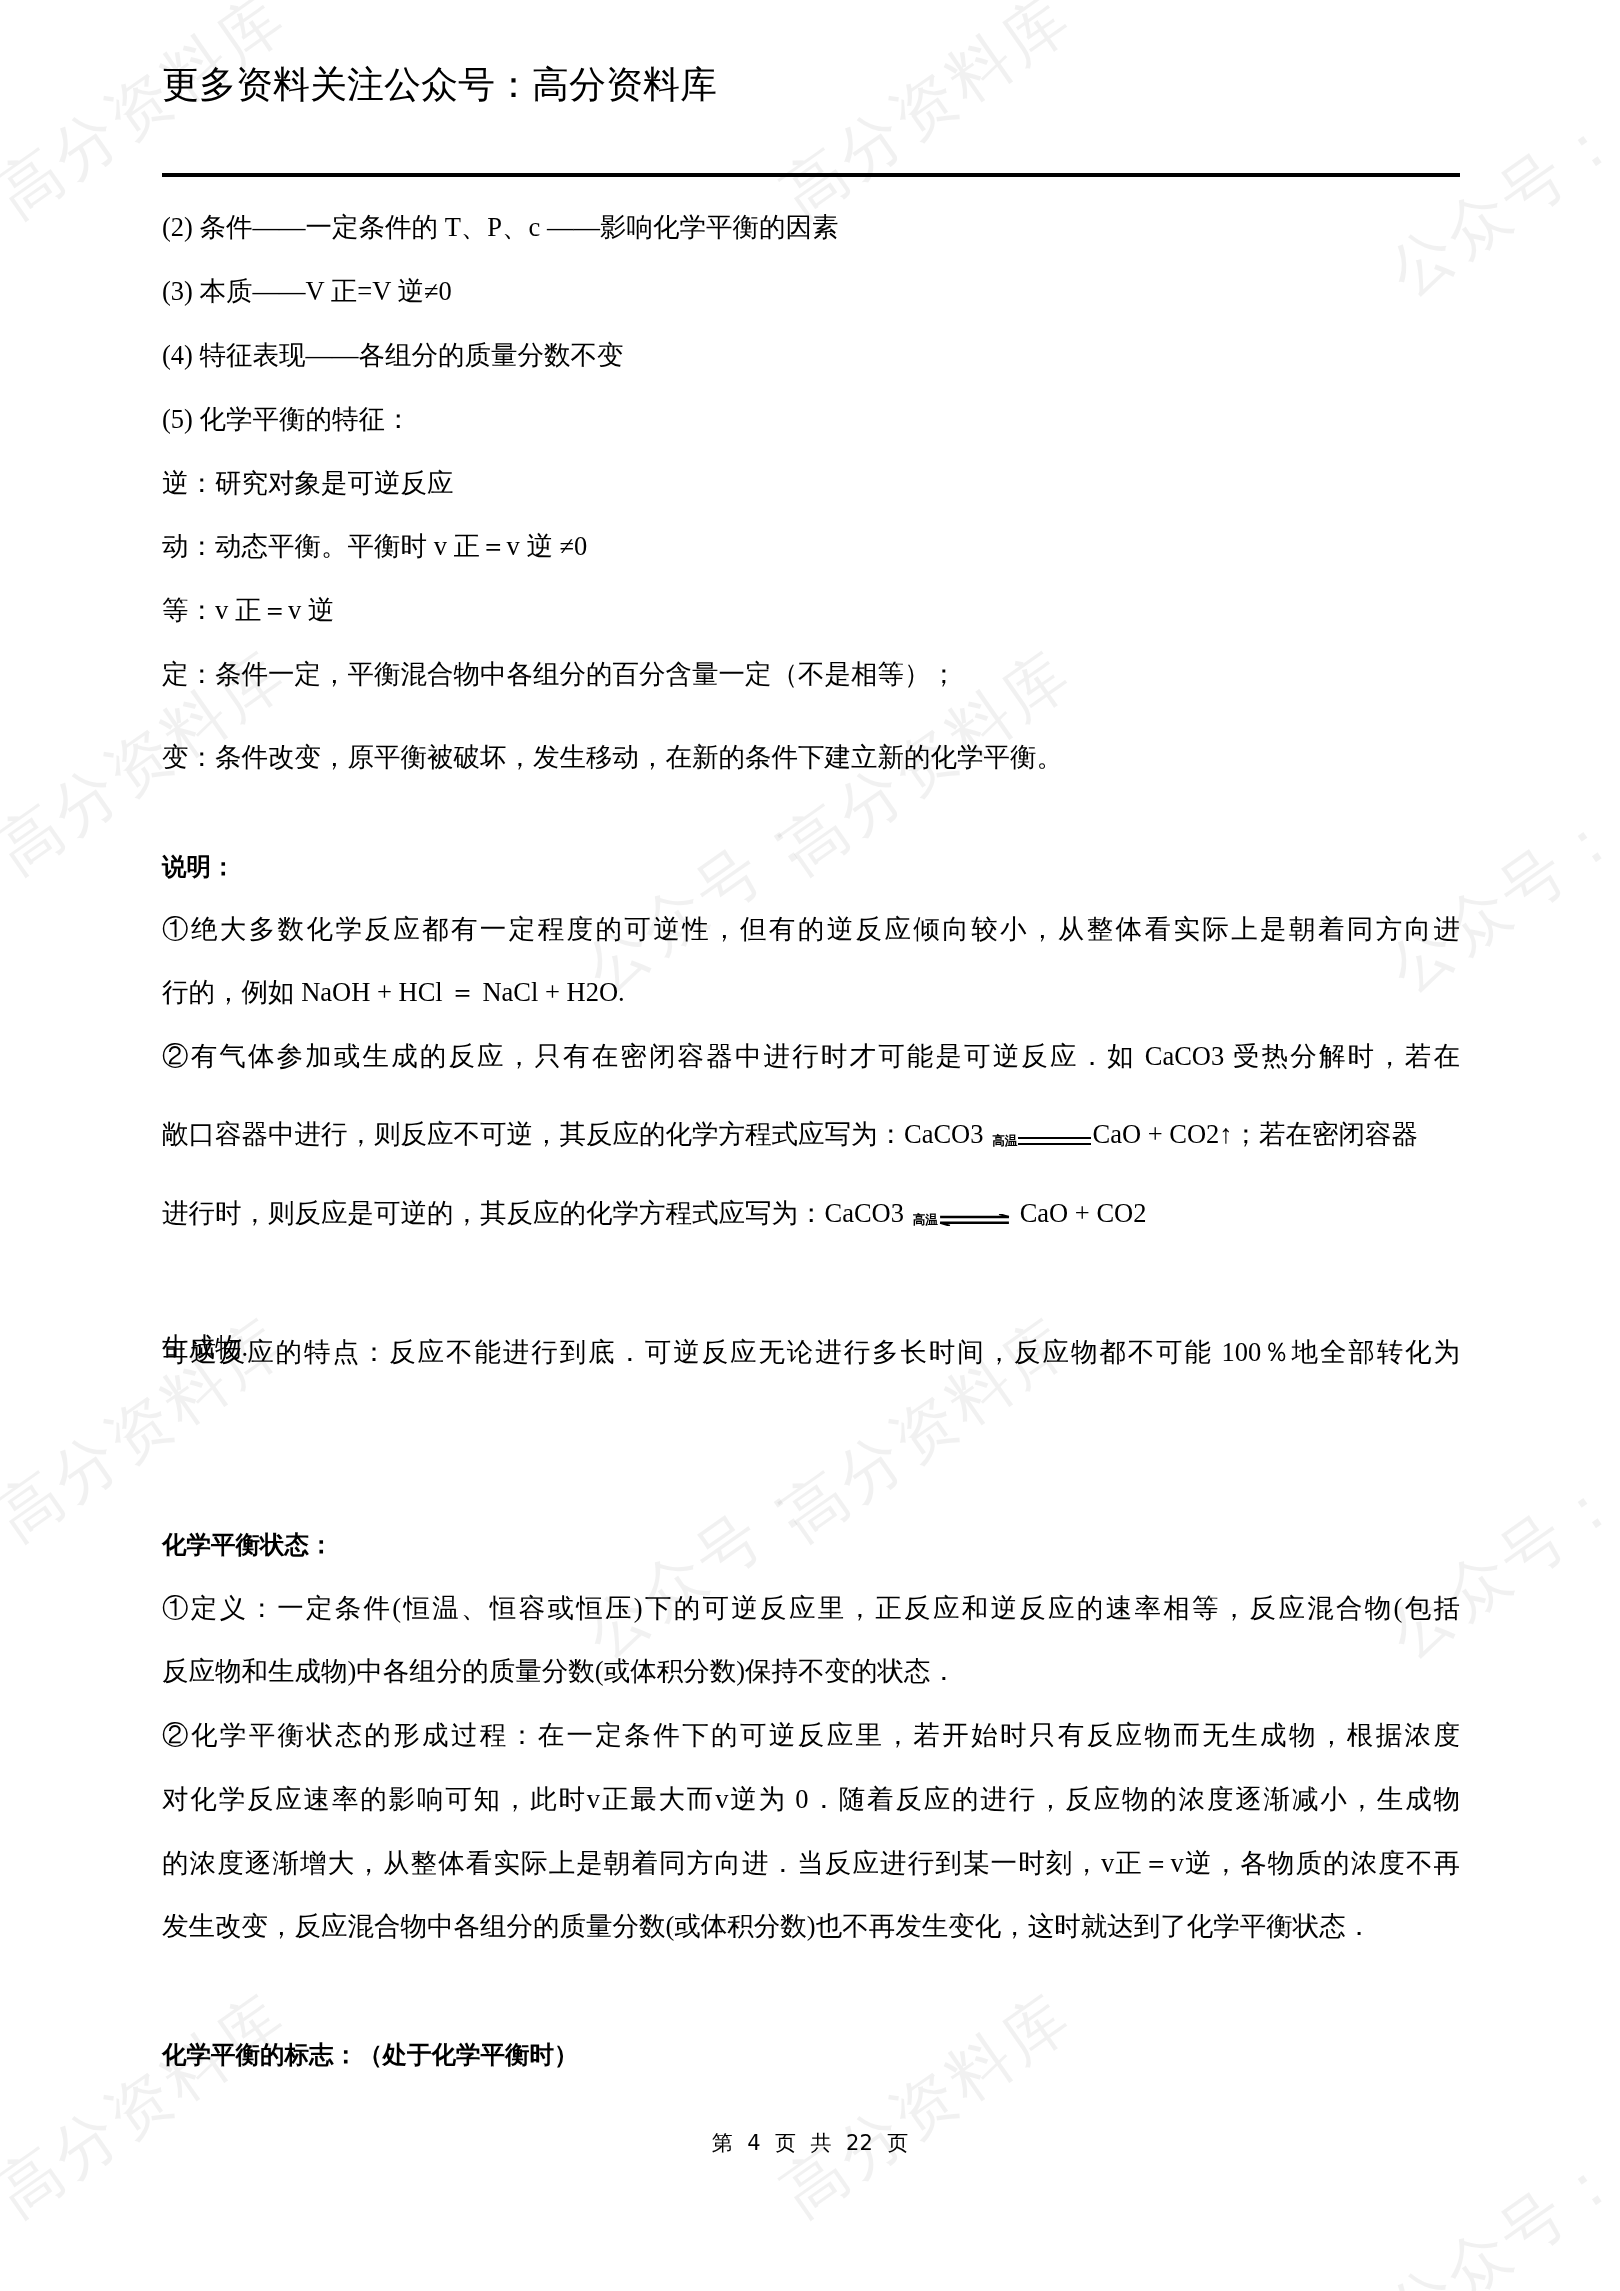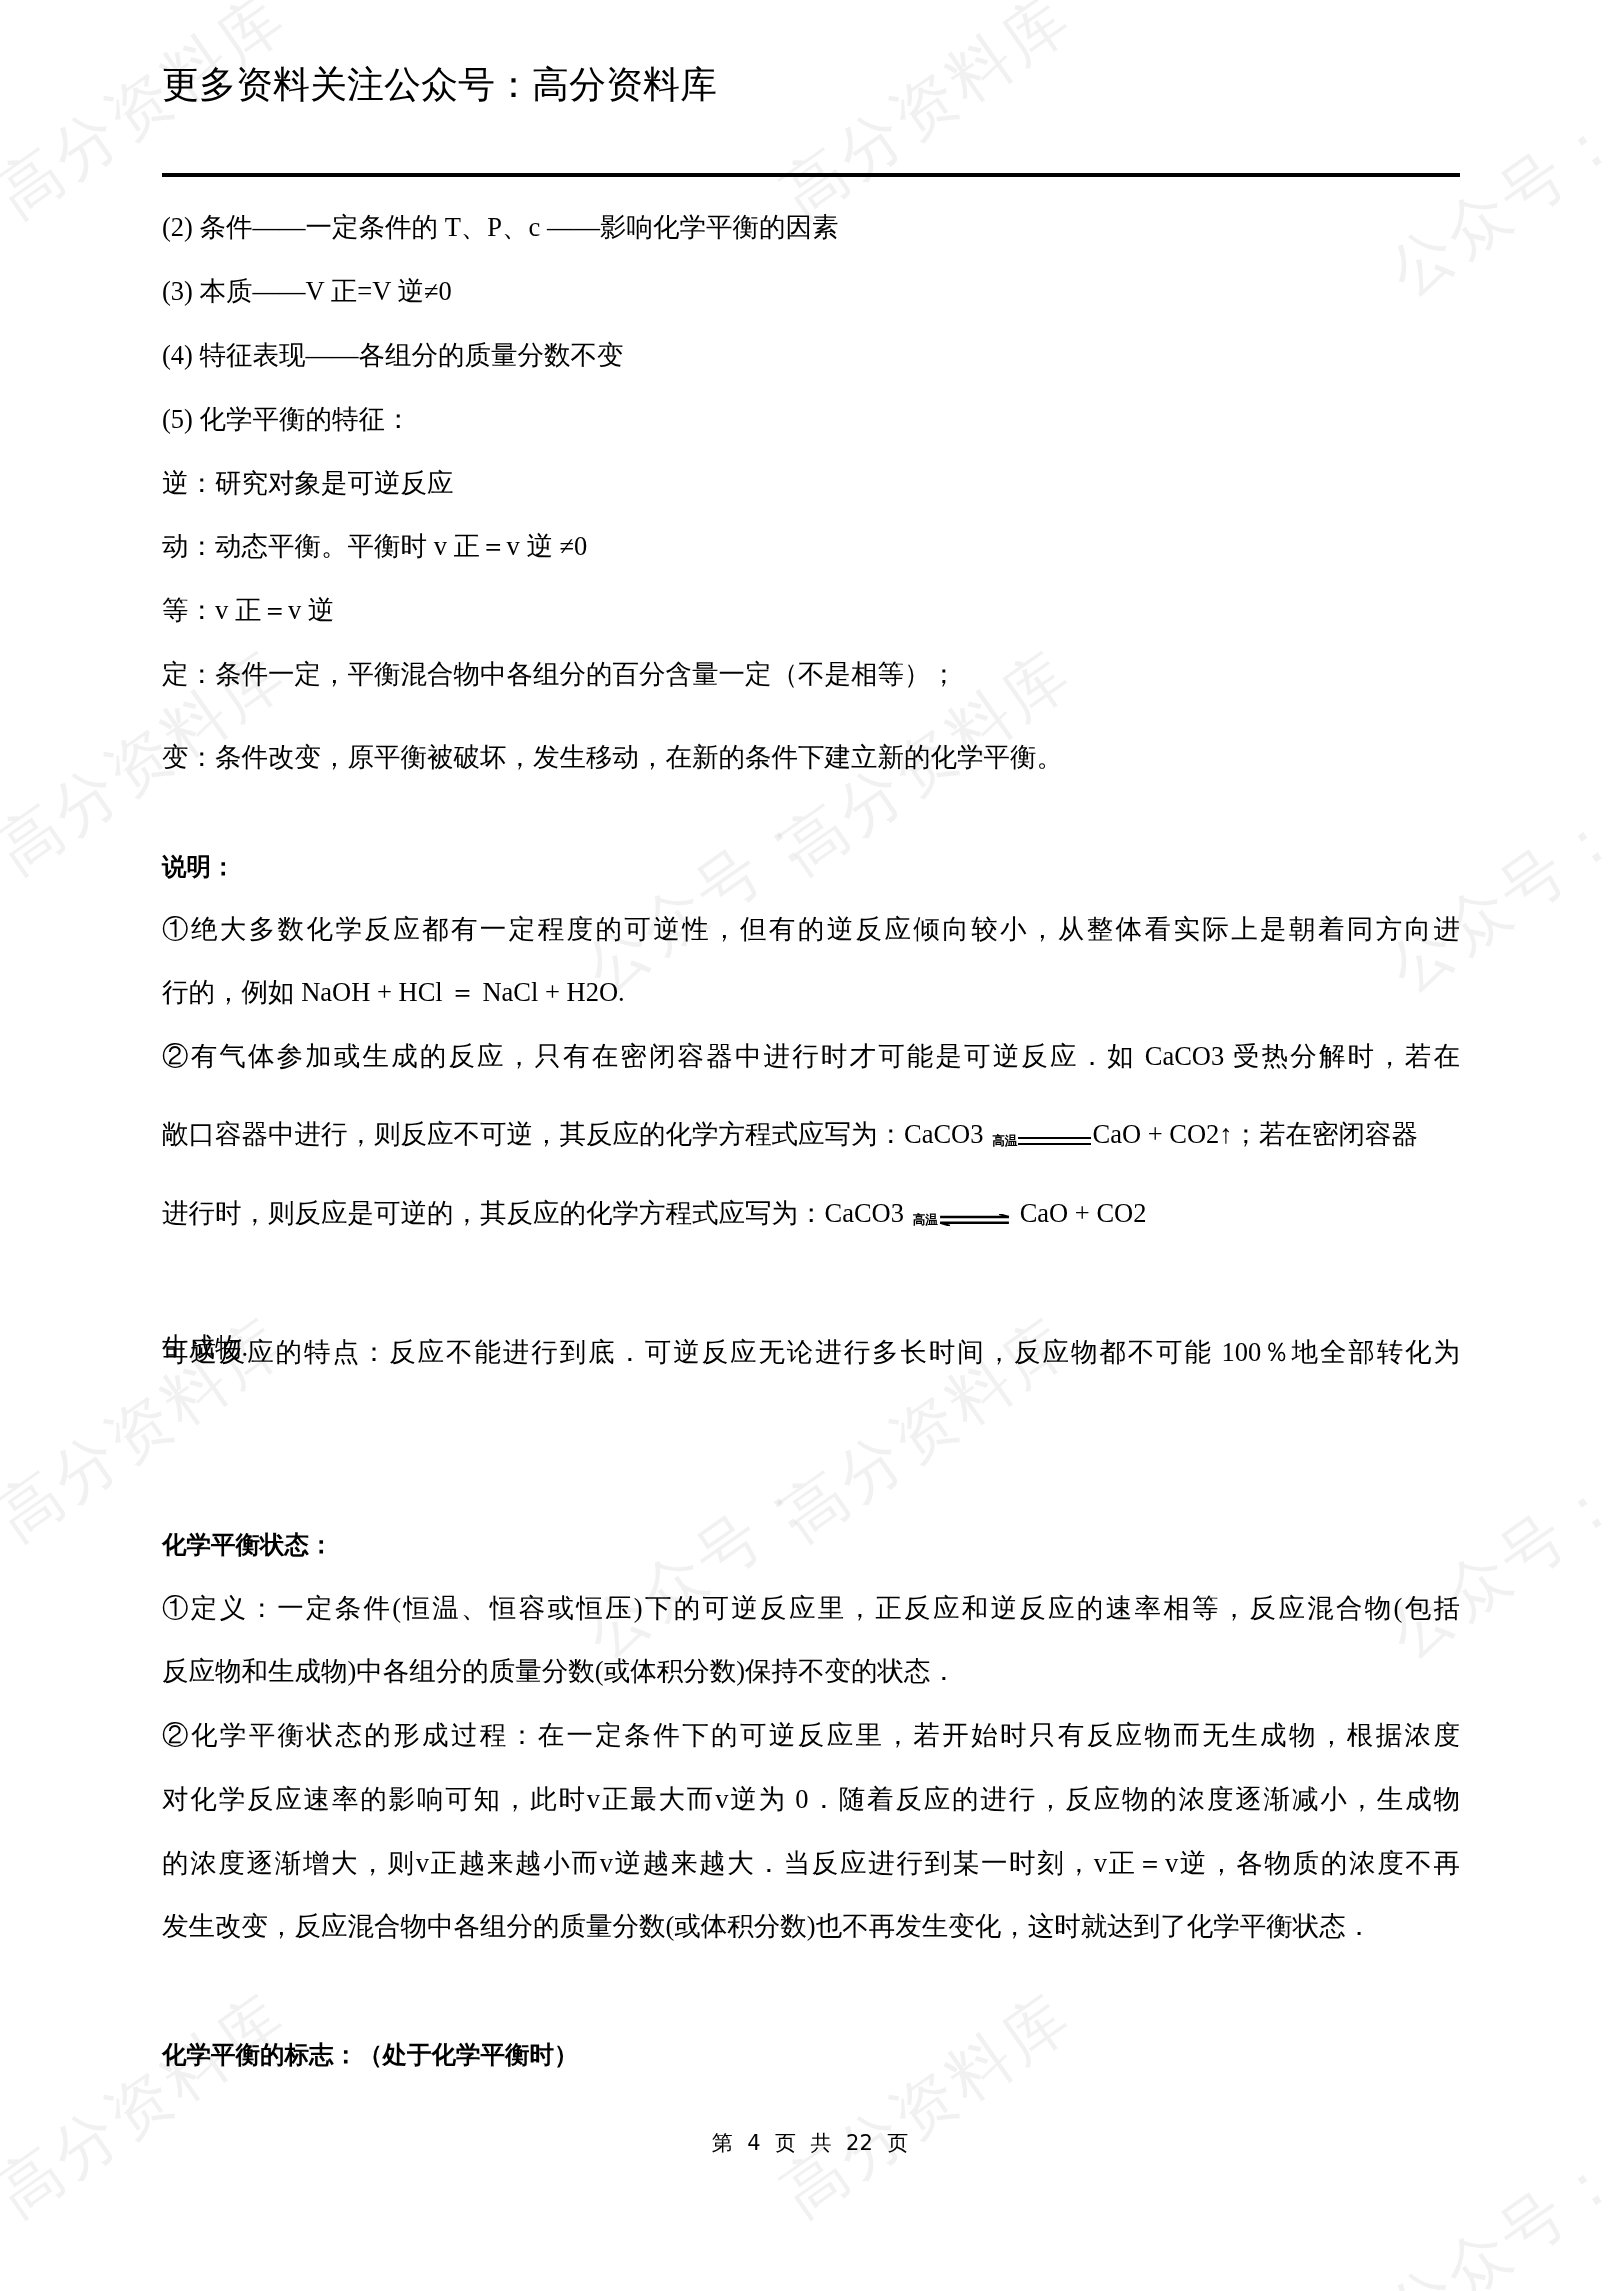--- a/index.html
+++ b/index.html
@@ -89,20 +89,20 @@
   </div>
 
   <div class="line justify" style="top:1335px;">可逆反应的特点：反应不能进行到底．可逆反应无论进行多长时间，反应物都不可能 100％地全部转化为</div>
   <div class="line" style="top:1330px;">生成物.</div>
 
   <div class="line bold" style="top:1527px;">化学平衡状态：</div>
   <div class="line justify" style="top:1591px;">①定义：一定条件(恒温、恒容或恒压)下的可逆反应里，正反应和逆反应的速率相等，反应混合物(包括</div>
   <div class="line" style="top:1654px;">反应物和生成物)中各组分的质量分数(或体积分数)保持不变的状态．</div>
   <div class="line justify" style="top:1718px;">②化学平衡状态的形成过程：在一定条件下的可逆反应里，若开始时只有反应物而无生成物，根据浓度</div>
   <div class="line justify" style="top:1782px;">对化学反应速率的影响可知，此时v正最大而v逆为 0．随着反应的进行，反应物的浓度逐渐减小，生成物</div>
-  <div class="line justify" style="top:1846px;">的浓度逐渐增大，则v正越来越小而v逆越来越大．当反应进行到某一时刻，v正＝v逆，各物质的浓度不再</div>
+  <div class="line justify" style="top:1846px;">的浓度逐渐增大，从整体看实际上是朝着同方向进．当反应进行到某一时刻，v正＝v逆，各物质的浓度不再</div>
   <div class="line" style="top:1909px;">发生改变，反应混合物中各组分的质量分数(或体积分数)也不再发生变化，这时就达到了化学平衡状态．</div>
 
   <div class="line bold" style="top:2037px;">化学平衡的标志：（处于化学平衡时）</div>
 
   <div class="footer">第 4 页 共 22 页</div>
 </div>
 
 
 </body></html>

